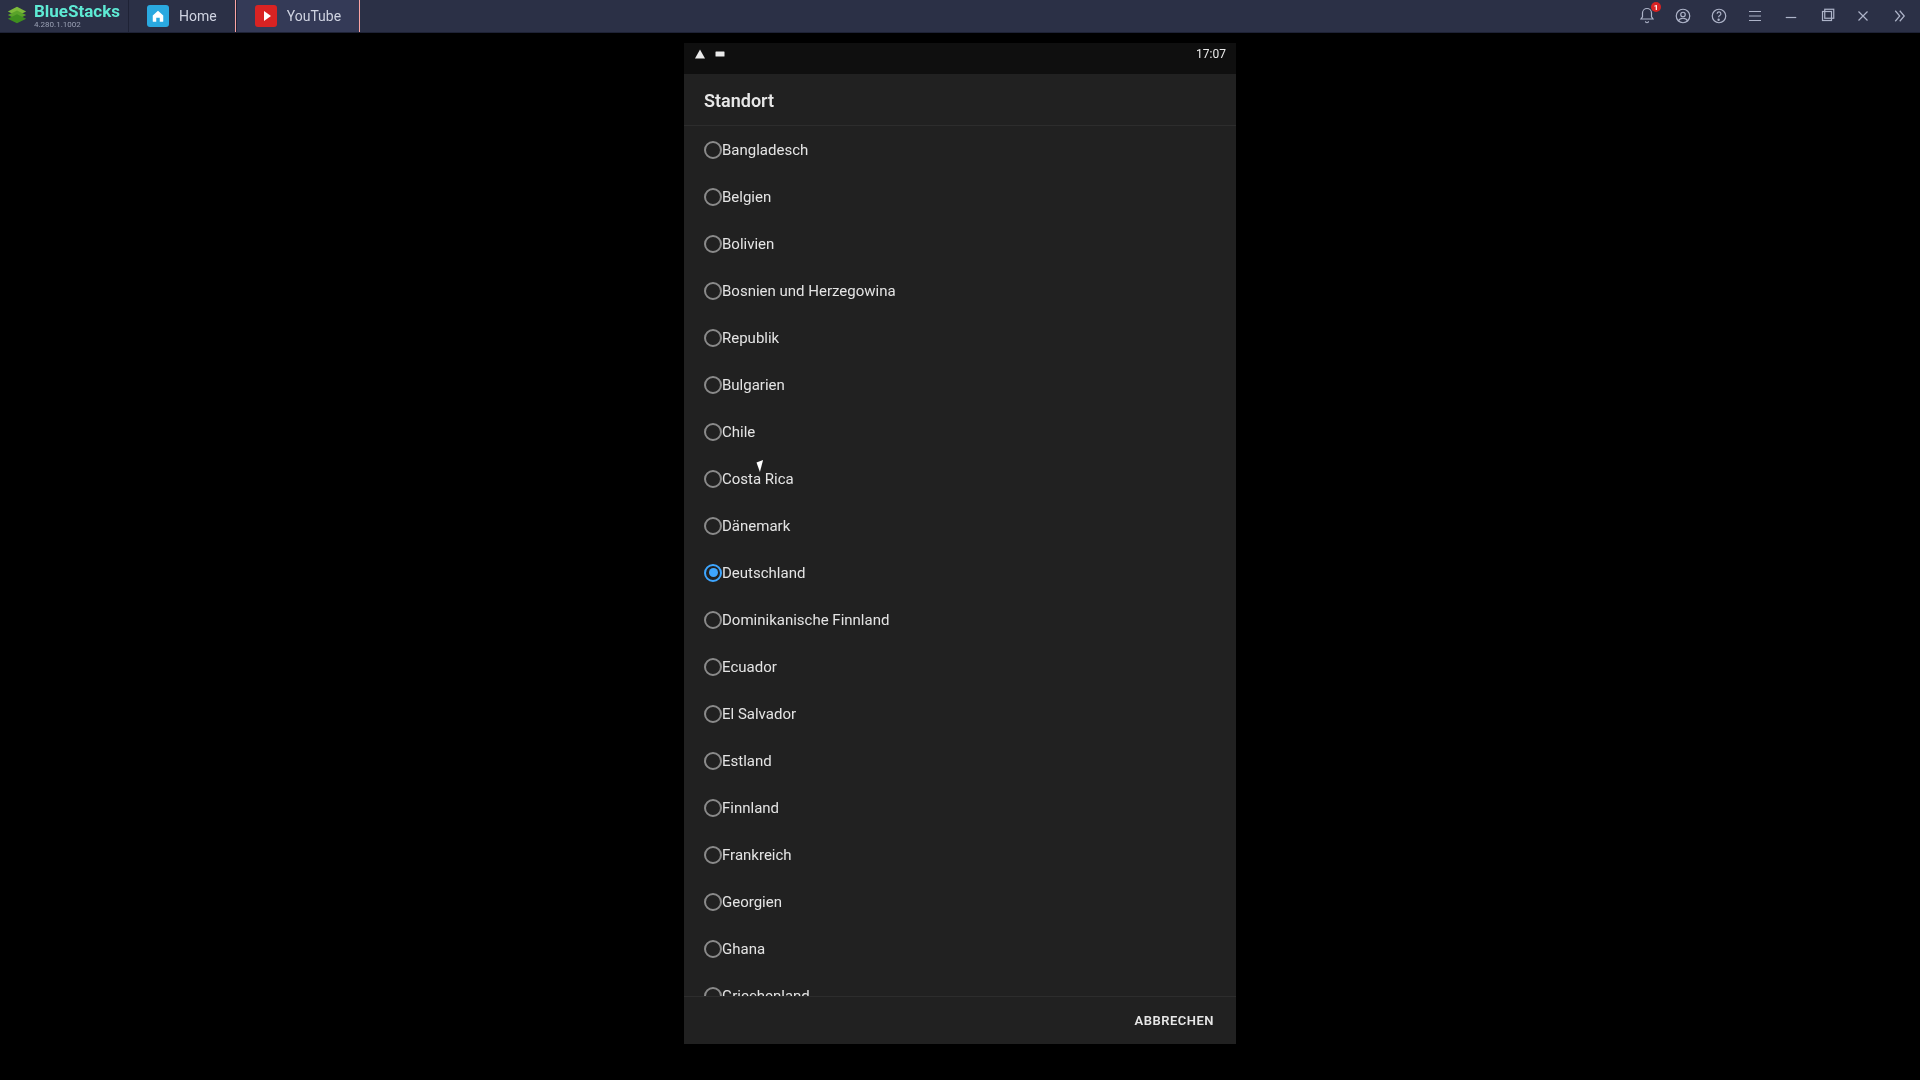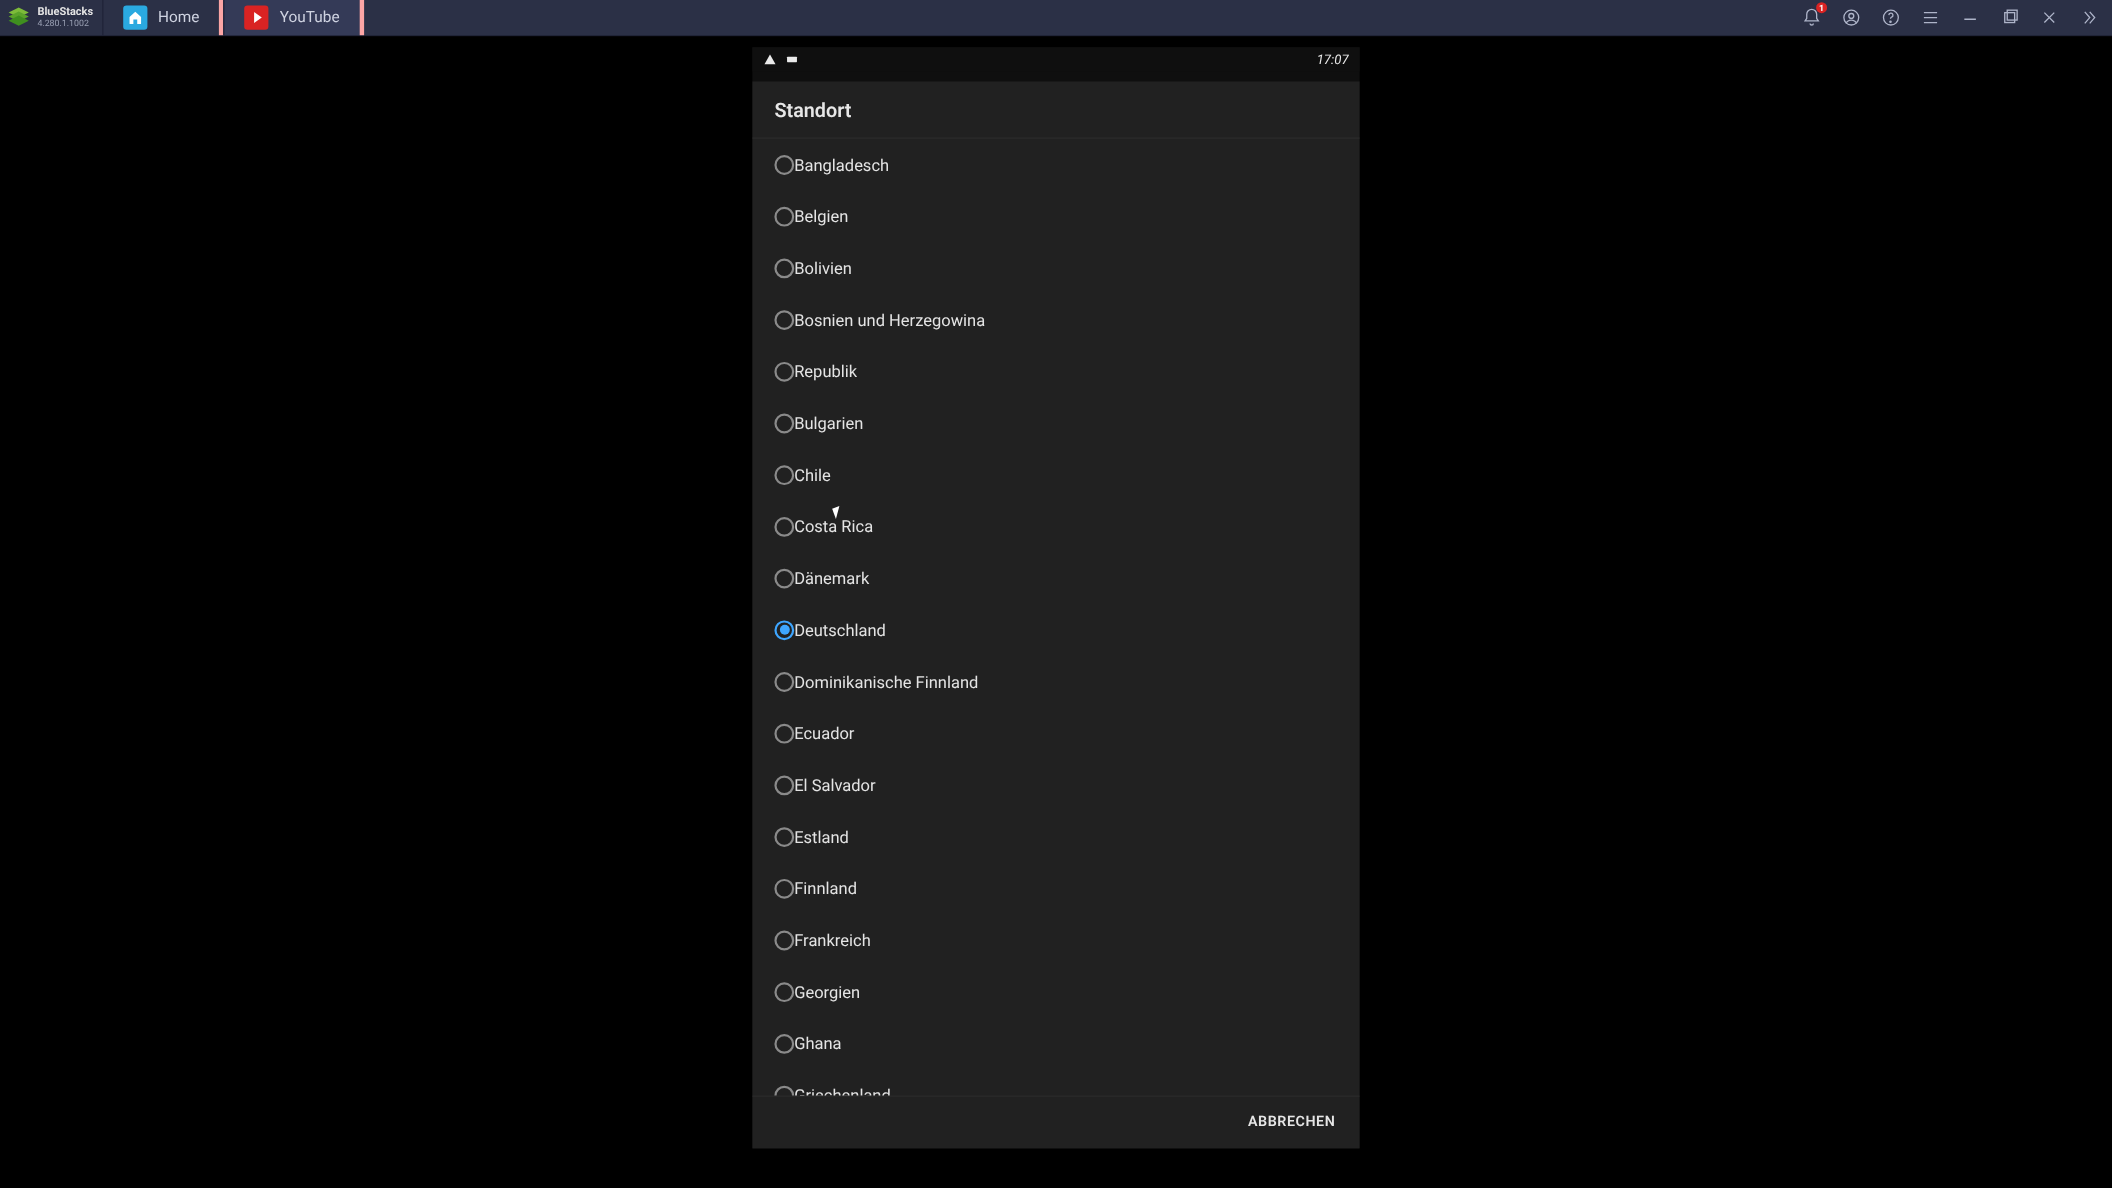--- a/index.html
+++ b/index.html
@@ -17,33 +17,33 @@
     display: flex;
     align-items: center;
     gap: 6px;
     padding: 0 8px 0 6px;
     height: 100%;
   }
   .brand-logo {
     width: 22px; height: 22px;
     display: flex; align-items: center; justify-content: center;
   }
-  .brand-name { color: #e5e5e5; font-weight: 700; font-size: 10px; line-height: 1; }
+  .brand-name { color: #5eead4; font-weight: 700; font-size: 17px; line-height: 1; }
   .brand-ver  { color: #9aa0b4; font-size: 8px; line-height: 1; margin-top: 1px; }
   .brand-text { display: flex; flex-direction: column; }
 
   .tabs { display: flex; height: 100%; }
   .tab {
     display: flex; align-items: center; gap: 10px;
     padding: 0 18px;
     height: 100%;
     color: #cfd3e1;
     font-size: 14px;
     border-left: 1px solid #1e2235;
-    border-right: 4px solid #fca5a5;
+    border-right: 1px solid #fca5a5;
     cursor: pointer;
   }
   .tab.active { background: #343a57; }
   .tab .tab-icon {
     width: 22px; height: 22px;
     display: flex; align-items: center; justify-content: center;
     border-radius: 3px;
   }
   .tab-icon.home { background: #2aa9e0; }
   .tab-icon.youtube { background: #d92323; position: relative; }
@@ -89,21 +89,21 @@
     height: 22px;
     display: flex; align-items: center; justify-content: space-between;
     padding: 0 10px;
     background: #0f0f0f;
     color: #eaeaea;
     font-size: 12px;
   }
   .status-left { display: flex; gap: 8px; align-items: center; color: #eaeaea; }
   .status-left .sicon { width: 12px; height: 12px; }
   .status-left svg { width: 12px; height: 12px; fill: #eaeaea; }
-  .status-time { color: #eaeaea; font-size: 12px; font-style: italic; }
+  .status-time { color: #eaeaea; font-size: 12px; }
 
   .dialog {
     margin-top: 9px;
     background: #212121;
     color: #e7e7e7;
     width: 100%;
   }
   .dialog-header {
     padding: 16px 20px 14px 20px;
     border-bottom: 1px solid #2d2d2d;

